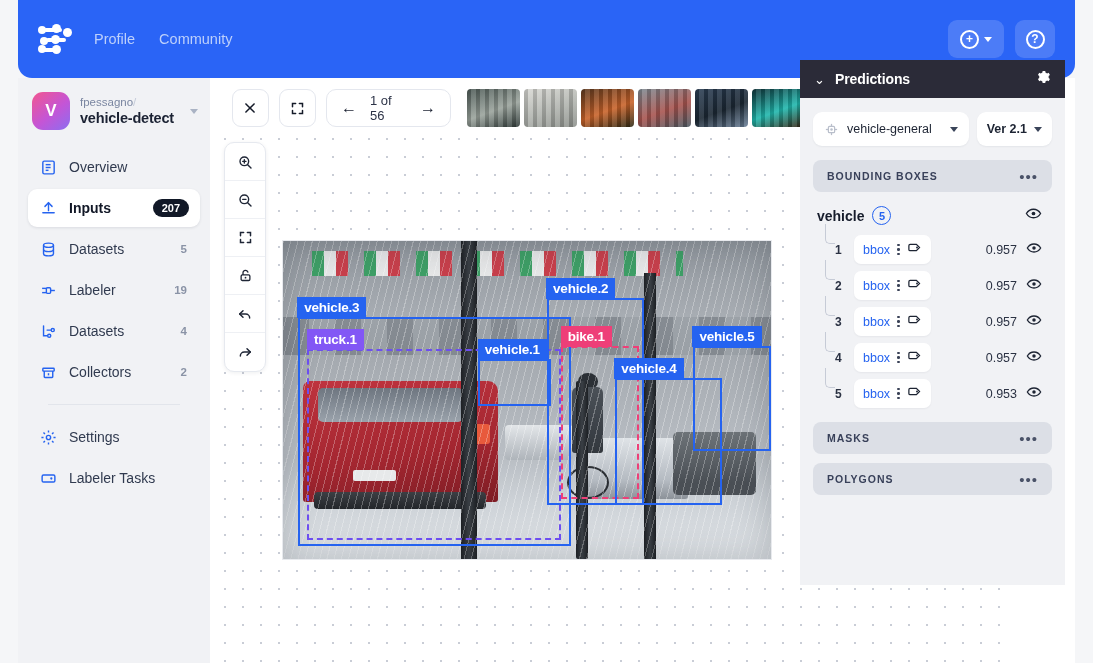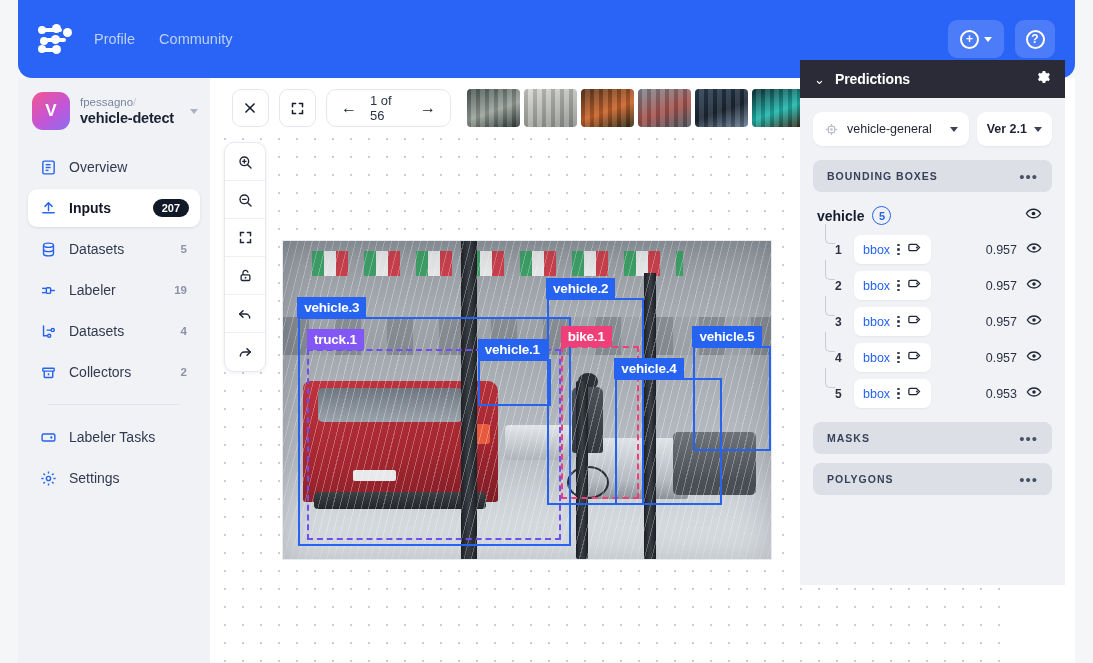--- a/index.html
+++ b/index.html
@@ -383,35 +383,35 @@
         </span>
         <span class="nav-label">Collectors</span>
         <span class="badge">2</span>
       </div>
 
       <div class="nav-sep"></div>
 
       <div class="nav-item">
         <span class="ico">
           <svg width="17" height="17" viewBox="0 0 24 24" fill="none" stroke="#2563f0" stroke-width="2">
-            <rect x="3" y="7" width="18" height="10" rx="2"></rect>
-              <circle cx="16" cy="12" r="1.6" fill="#2563f0" stroke="none"></circle>
-          </svg>
-        </span>
-        <span class="nav-label">Labeler Tasks</span>
+            <circle cx="12" cy="12" r="3"></circle>
+            <path d="M12 2v3M12 19v3M2 12h3M19 12h3M4.9 4.9l2.1 2.1M17 17l2.1 2.1M19.1 4.9L17 7M7 17l-2.1 2.1"></path>
+          </svg>
+        </span>
+        <span class="nav-label">Settings</span>
       </div>
 
       <div class="nav-item">
         <span class="ico">
           <svg width="17" height="17" viewBox="0 0 24 24" fill="none" stroke="#2563f0" stroke-width="2">
-            <circle cx="12" cy="12" r="3"></circle>
-            <path d="M12 2v3M12 19v3M2 12h3M19 12h3M4.9 4.9l2.1 2.1M17 17l2.1 2.1M19.1 4.9L17 7M7 17l-2.1 2.1"></path>
-          </svg>
-        </span>
-        <span class="nav-label">Settings</span>
+            <rect x="3" y="7" width="18" height="10" rx="2"></rect>
+              <circle cx="16" cy="12" r="1.6" fill="#2563f0" stroke="none"></circle>
+          </svg>
+        </span>
+        <span class="nav-label">Labeler Tasks</span>
       </div>
     </div>
   </div>
 
   <div class="main">
 
     <div class="toolbar">
       <div class="tb-btn">
         <svg width="14" height="14" viewBox="0 0 24 24" stroke="#151b29" stroke-width="2.6" stroke-linecap="round">
             <line x1="5" y1="5" x2="19" y2="19"></line>

